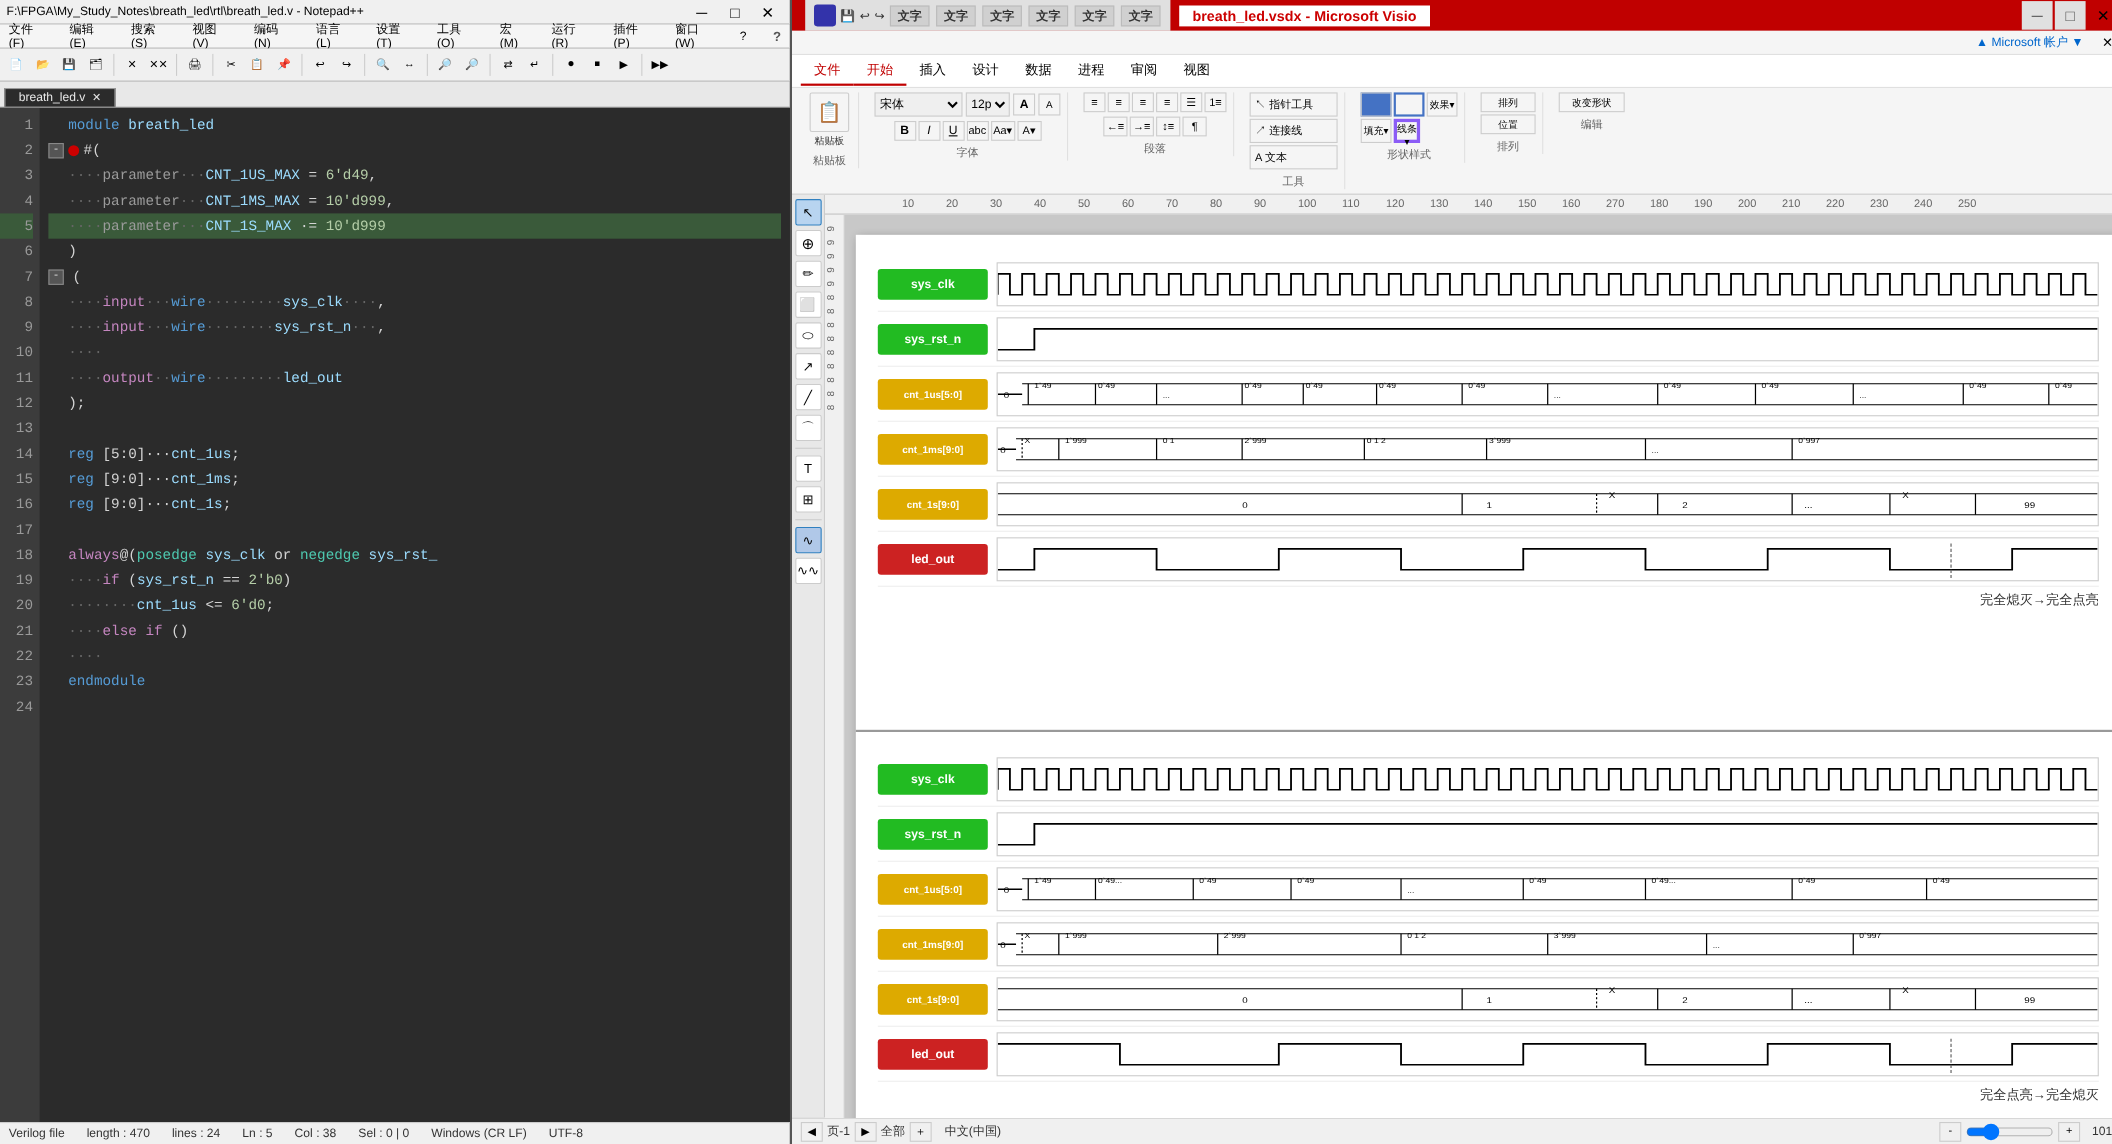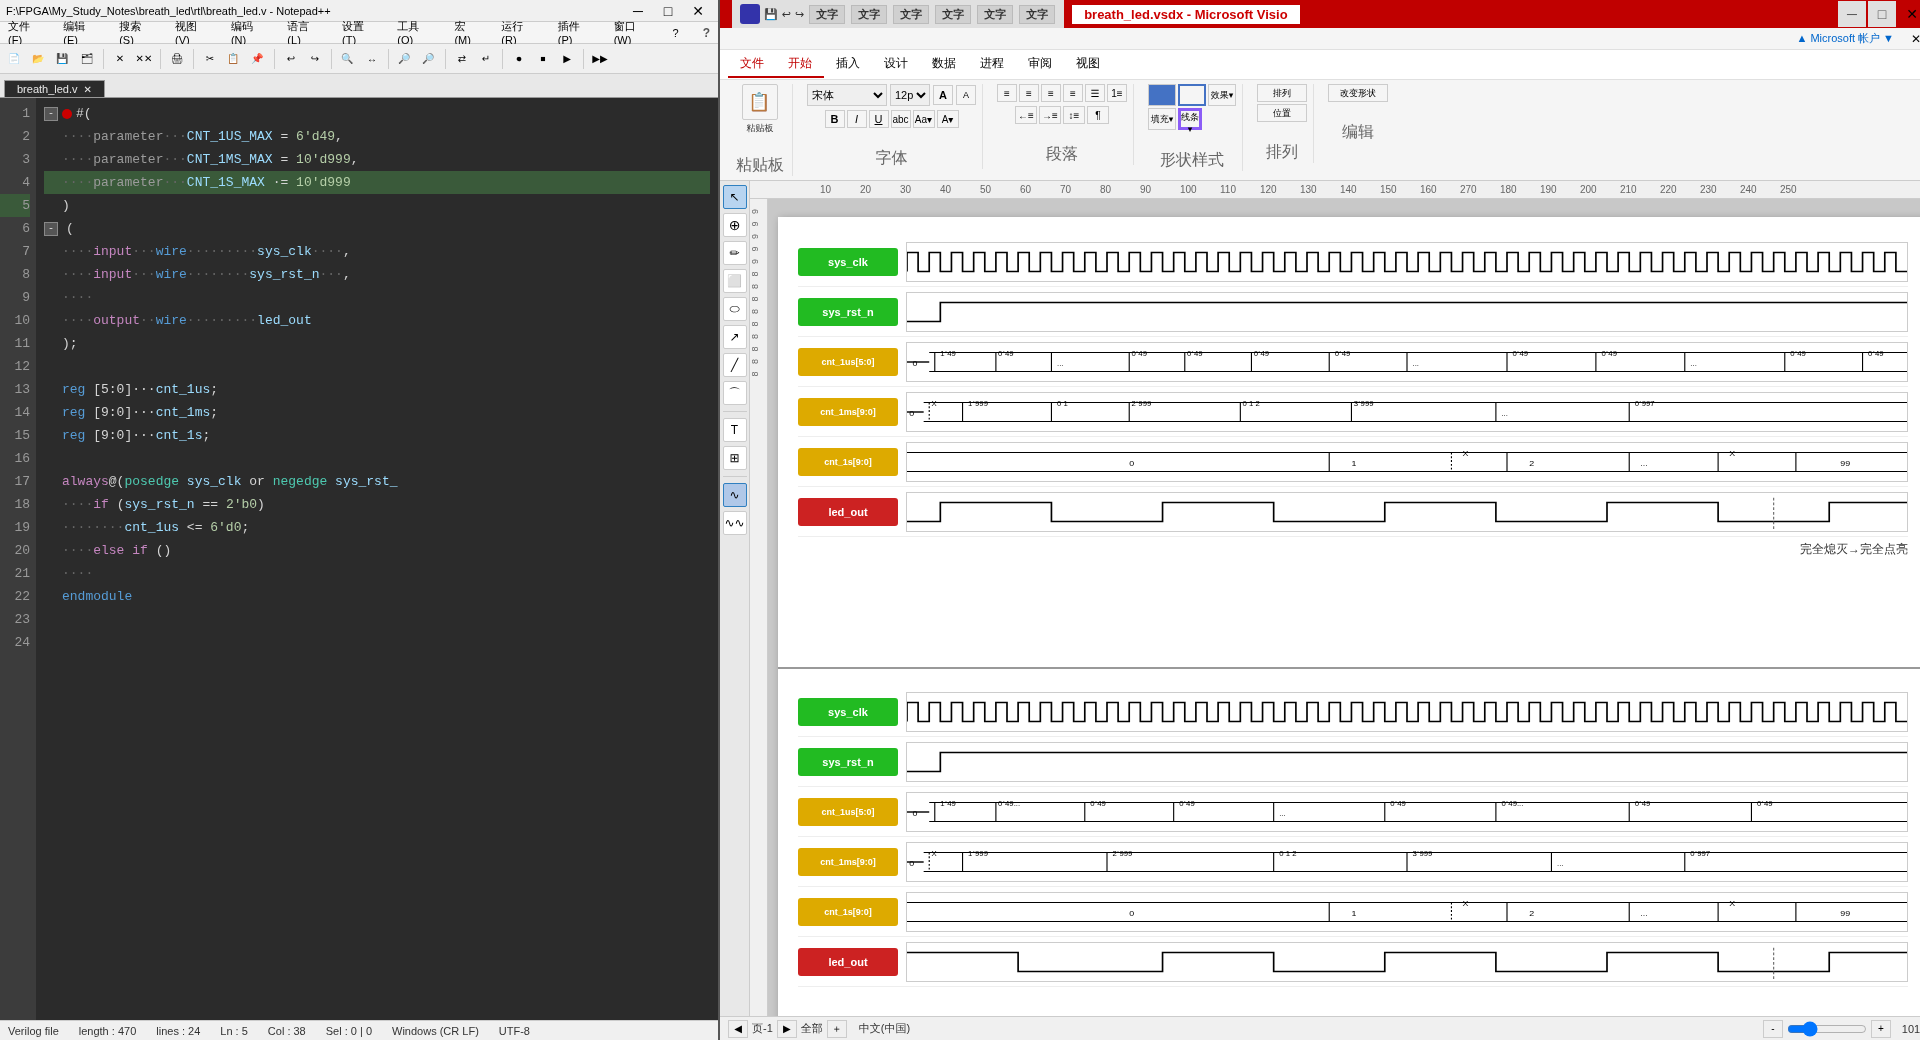--- a/index.html
+++ b/index.html
@@ -110,21 +110,21 @@
     }
     .ribbon-tab.active { color: #c00000; border-bottom-color: #c00000; }
     .ribbon-content {
       display: flex; padding: 4px 8px; gap: 8px; align-items: flex-start;
       background: #f5f5f5; min-height: 80px;
     }
     .ribbon-group {
       display: flex; flex-direction: column; align-items: center;
       border-right: 1px solid #e0e0e0; padding: 0 8px; gap: 2px;
     }
-    .ribbon-group-label { font-size: 16px; color: #666; margin-top: 18px; }
+    .ribbon-group-label { font-size: 10px; color: #666; margin-top: 2px; }
     .ribbon-group-btns { display: flex; gap: 3px; align-items: center; }
 
     
     .font-name-select {
       width: 80px; height: 22px; font-size: 11px; border: 1px solid #ccc;
     }
     .font-size-select {
       width: 40px; height: 22px; font-size: 11px; border: 1px solid #ccc;
     }
 
@@ -289,20 +289,24 @@
         <div class="ln">18</div>
         <div class="ln">19</div>
         <div class="ln">20</div>
         <div class="ln">21</div>
         <div class="ln">22</div>
         <div class="ln">23</div>
         <div class="ln">24</div>
       </div>
       <div class="code-content">
 
+        <div class="code-line">
+          <span class="spacer"></span>
+          <span class="kw-module">module</span>&nbsp;<span class="sig">breath_led</span>
+        </div>
 
         <div class="code-line">
           <span class="fold-marker">-</span>
           <span class="red-mark"></span>
           <span class="kw-hash">#(</span>
         </div>
 
         <div class="code-line">
           <span class="spacer"></span>
           <span style="color:#666;">····</span><span class="kw-param">parameter</span><span style="color:#666;">···</span><span class="sig">CNT_1US_MAX</span>&nbsp;<span class="punct">=&nbsp;</span><span class="kw-val">6'd49</span><span class="punct">,</span>
@@ -530,20 +534,28 @@
         </div>
         <div style="display:flex;align-items:center;gap:2px;">
           <button style="width:22px;height:18px;border:1px solid #ccc;background:none;cursor:pointer;font-size:10px;">←≡</button>
           <button style="width:22px;height:18px;border:1px solid #ccc;background:none;cursor:pointer;font-size:10px;">→≡</button>
           <button style="width:22px;height:18px;border:1px solid #ccc;background:none;cursor:pointer;font-size:10px;">↕≡</button>
           <button style="width:22px;height:18px;border:1px solid #ccc;background:none;cursor:pointer;font-size:10px;">¶</button>
         </div>
         <span class="ribbon-group-label">段落</span>
       </div>
 
+      <div class="ribbon-group" style="padding:0 6px;">
+        <div style="display:flex;flex-direction:column;gap:2px;">
+          <button style="width:80px;height:22px;border:1px solid #ccc;background:none;cursor:pointer;font-size:10px;text-align:left;padding-left:4px;">↖ 指针工具</button>
+          <button style="width:80px;height:22px;border:1px solid #ccc;background:none;cursor:pointer;font-size:10px;text-align:left;padding-left:4px;">↗ 连接线</button>
+          <button style="width:80px;height:22px;border:1px solid #ccc;background:none;cursor:pointer;font-size:10px;text-align:left;padding-left:4px;">A 文本</button>
+        </div>
+        <span class="ribbon-group-label">工具</span>
+      </div>
 
       <div class="ribbon-group" style="padding:0 6px;">
         <div style="display:flex;gap:2px;">
           <div style="display:flex;flex-direction:column;gap:2px;">
             <button style="width:28px;height:22px;border:1px solid #ccc;background:#4472c4;cursor:pointer;"></button>
             <button style="width:28px;height:22px;border:1px solid #ccc;background:none;cursor:pointer;font-size:9px;">填充▾</button>
           </div>
           <div style="display:flex;flex-direction:column;gap:2px;">
             <button style="width:28px;height:22px;border:2px solid #4472c4;background:none;cursor:pointer;"></button>
             <button style="width:24px;height:22px;border:3px solid #8b5cf6;background:none;cursor:pointer;font-size:9px;">线条▾</button>
@@ -864,20 +876,23 @@
                 <div class="waveform-row">
                   <div class="signal-label red">led_out</div>
                   <div class="wave-area">
                     <svg class="wave-svg" viewBox="0 0 900 40" preserveAspectRatio="none">
                       <path d="M0,10 L100,10 L100,30 L230,30 L230,10 L330,10 L330,30 L430,30 L430,10 L530,10 L530,30 L630,30 L630,10 L730,10 L730,30 L830,30 L830,10 L900,10" fill="none" stroke="#000" stroke-width="1.5"></path>
                       <line x1="780" y1="5" x2="780" y2="38" stroke="#666" stroke-width="1" stroke-dasharray="3,2"></line>
                     </svg>
                   </div>
                 </div>
 
+                <div style="text-align:right;font-size:12px;color:#333;margin-top:4px;font-family:'Segoe UI',Arial,sans-serif;">
+                  <span>完全点亮→完全熄灭</span>
+                </div>
               </div>
 
             </div>
           </div>
         </div>
       </div>
     </div>
 
     <div class="visio-bottombar">
       <div class="page-nav">

